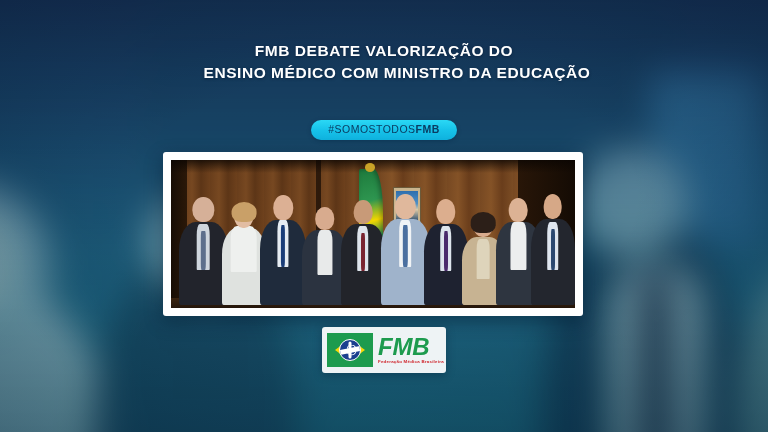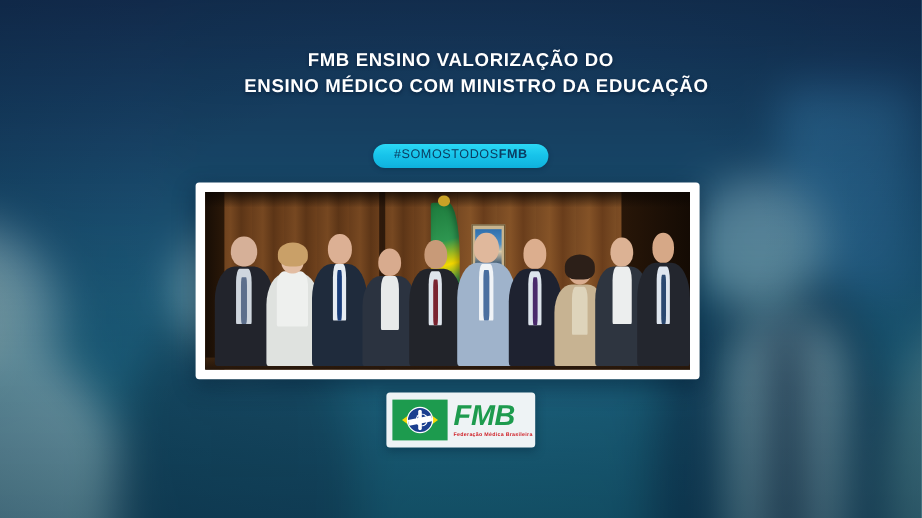--- a/index.html
+++ b/index.html
@@ -289,21 +289,21 @@
     <div class="b-head p3-head"></div>
     <div class="blob p3-shirt"></div>
     <div class="blob p3-tie"></div>
     <div class="blob p4-body"></div>
 
   </div>
   <div class="bg-tint"></div>
   <div class="bg-vignette"></div>
 
   <div class="headline">
-    <div class="hl-line hl-2">FMB ENSINO VALORIZAÇÃO DO</div>
+    <div class="hl-line hl-2">FMB DEBATE VALORIZAÇÃO DO</div>
     <div class="hl-line hl-3">ENSINO MÉDICO COM MINISTRO DA EDUCAÇÃO</div>
   </div>
 
   <div class="pill-wrap">
     <div class="pill"><span class="lite">#SOMOSTODOS</span><b>FMB</b></div>
   </div>
 
   <div class="photo-card">
     <div class="photo">
       <div class="ph-wall"></div>

